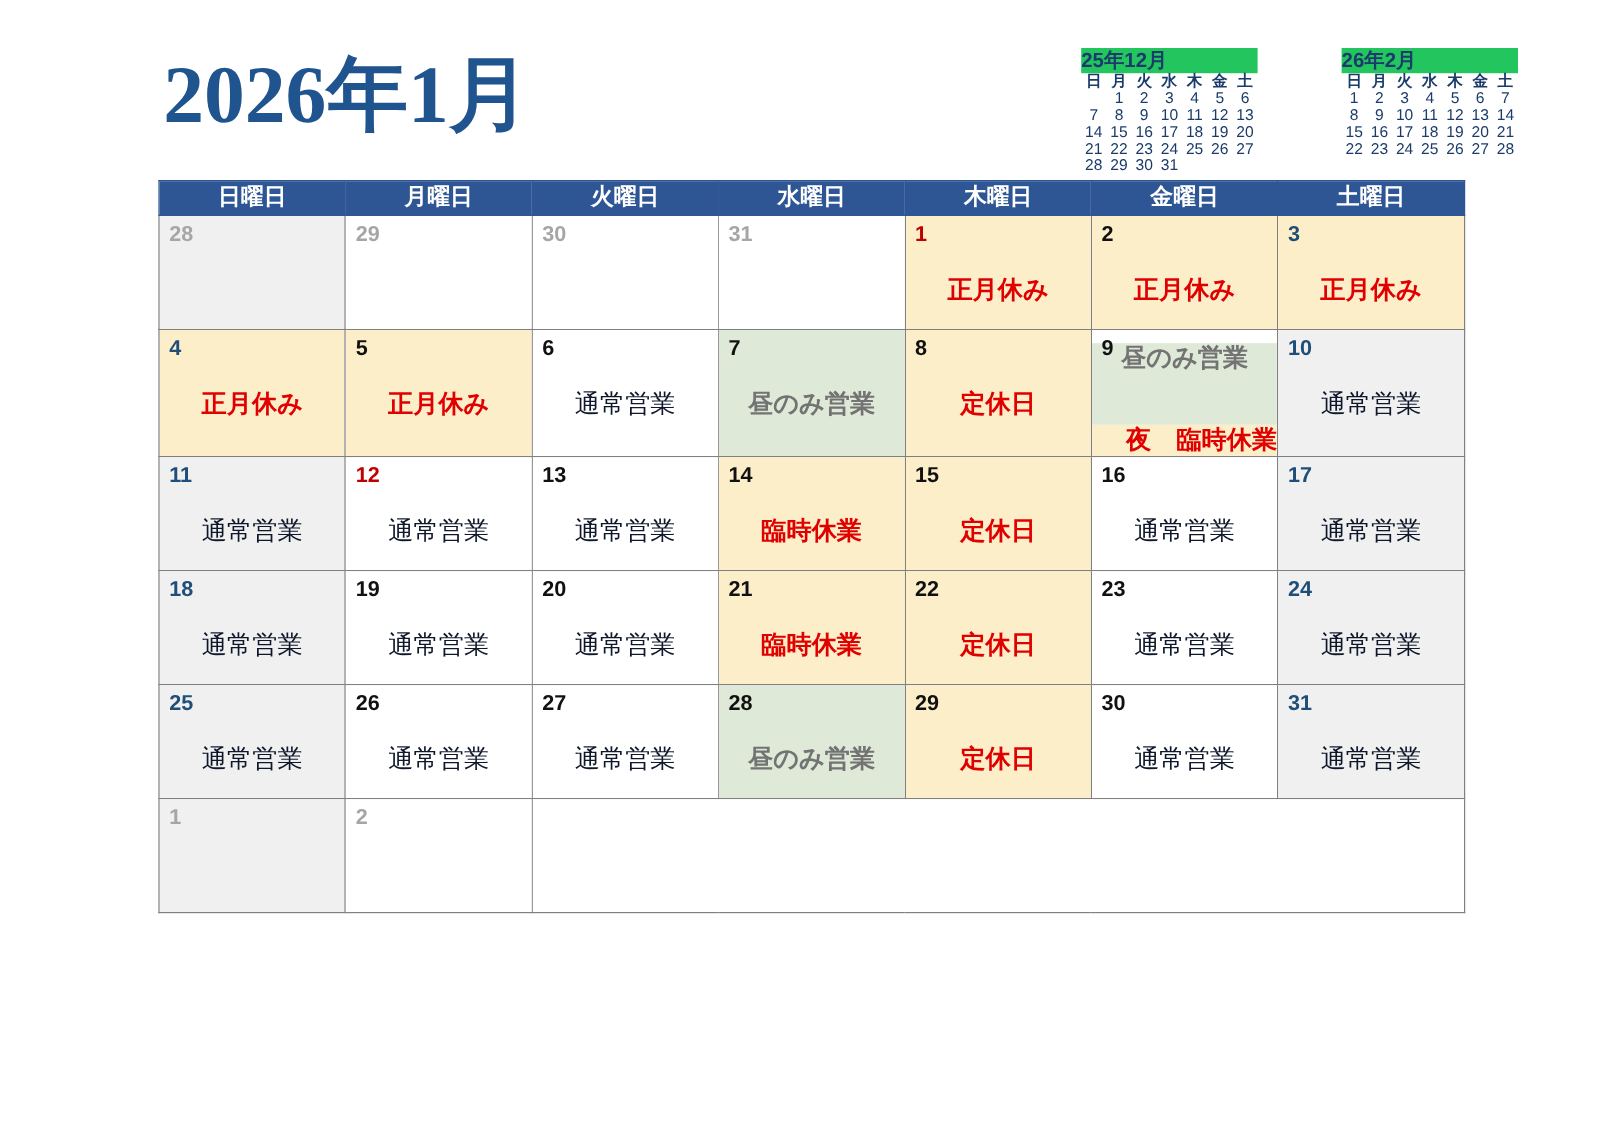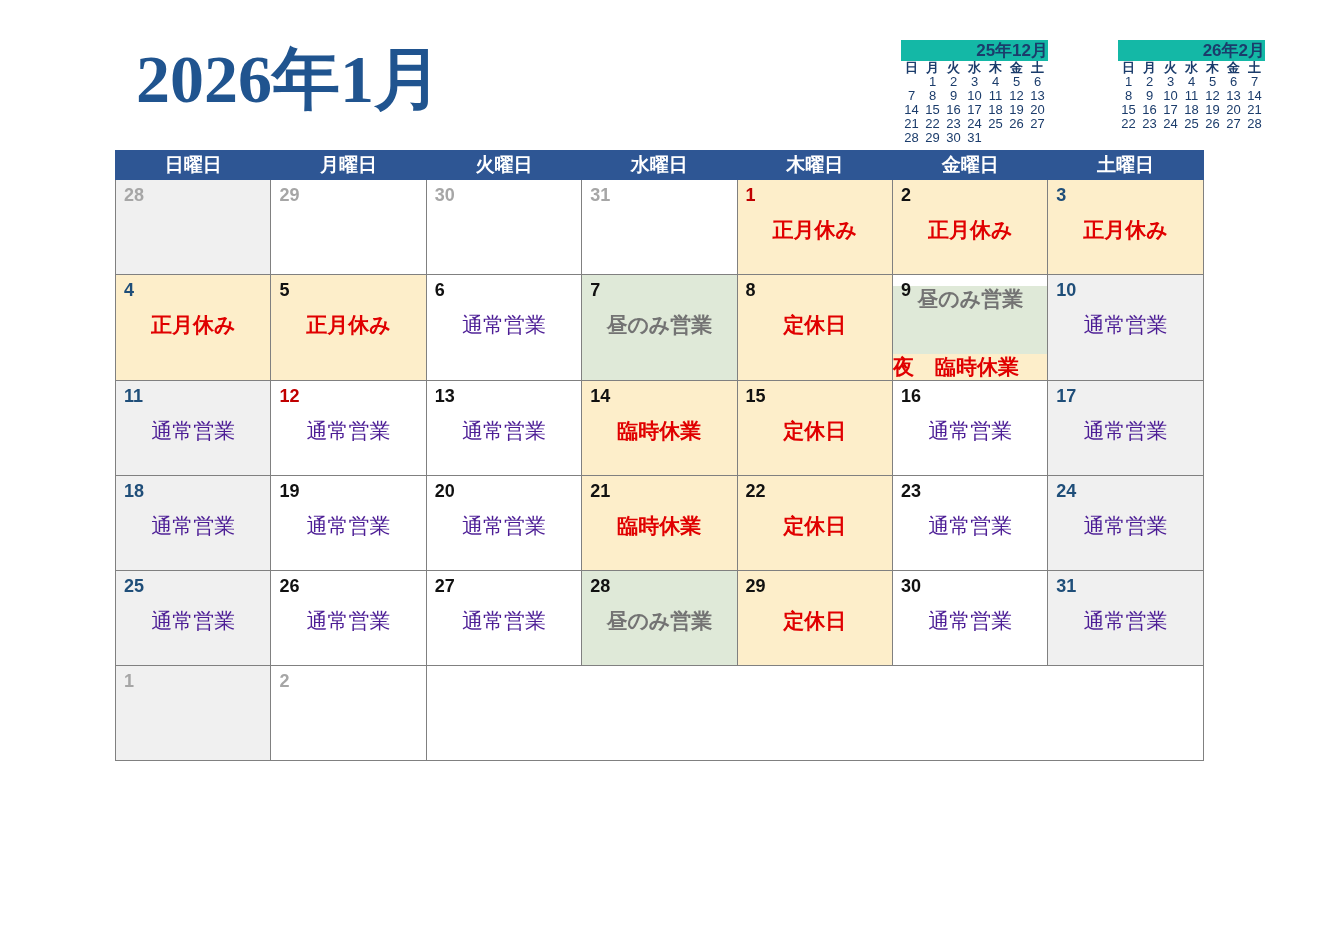--- a/index.html
+++ b/index.html
@@ -32,26 +32,26 @@
 
   
   .mini-wrap {
     position: absolute;
     top: 40px;
   }
   #mini-prev { left: 901px; }
   #mini-next { left: 1118px; }
 
   .mini-title {
-    background: #14b8a6;
+    background: #22c55e;
     color: #1b3c6b;
     font-weight: bold;
     font-size: 17px;
     line-height: 21px;
-    text-align: right;
+    text-align: left;
     width: 147px;
     font-family: "Liberation Sans", "DejaVu Sans", sans-serif;
   }
   .mini-table {
     border-collapse: collapse;
     width: 147px;
     table-layout: fixed;
   }
   .mini-table th, .mini-table td {
     width: 21px;
@@ -63,21 +63,21 @@
     color: #1b3c6b;
     font-family: "Liberation Sans", "DejaVu Sans", sans-serif;
   }
   .mini-table th { font-weight: bold; }
   .mini-table td { font-weight: normal; }
   .mini-table td.empty { color: transparent; }
 
   
   #calendar-grid {
     position: absolute;
-    left: 115px;
+    left: 132px;
     top: 150px;
     width: 1088px;
     border-collapse: collapse;
     table-layout: fixed;
   }
   #calendar-grid col { width: 155.4px; }
 
   #calendar-grid thead th {
     background: #2e5694;
     color: #ffffff;
@@ -111,24 +111,24 @@
   .daynum.sun  { color: #1f4e79; }
   .daynum.sat  { color: #1f4e79; }
   .daynum.wd   { color: #111111; }
   .daynum.hol  { color: #c00000; }
   .daynum.out  { color: #a6a6a6; }
 
   .note {
     text-align: center;
     font-size: 21px;
     line-height: 26px;
-    margin-top: 12px;
-    font-family: "Liberation Sans", "DejaVu Sans", sans-serif;
-  }
-  .note.normal { color: #4c1d95; font-weight: normal; }
+    margin-top: 24px;
+    font-family: "Liberation Sans", "DejaVu Sans", sans-serif;
+  }
+  .note.normal { color: #0f172a; font-weight: normal; }
   .note.bold   { color: #737373; font-weight: bold; }
   .note.red    { color: #e00000; font-weight: bold; }
 
   
   .bg-white  { background: #ffffff !important; }
   .bg-gray   { background: #f0f0f0 !important; }
   .bg-cream  { background: #fdeeca !important; }
   .bg-green  { background: #dfe9d8 !important; }
 
   
@@ -137,21 +137,21 @@
     height: 68px;
     box-sizing: border-box;
   }
   .split-top .note { margin-top: 11px; }
   .split-bottom {
     background: #fdeeca;
     height: 26px;
     box-sizing: border-box;
     display: flex;
     align-items: center;
-    justify-content: flex-start;
+    justify-content: flex-end;
   }
   .split-bottom .note {
     margin: 0;
     font-size: 21px;
     line-height: 24px;
     color: #e00000;
     font-weight: bold;
     white-space: pre;
   }
   .split-cell { padding: 0 !important; }

